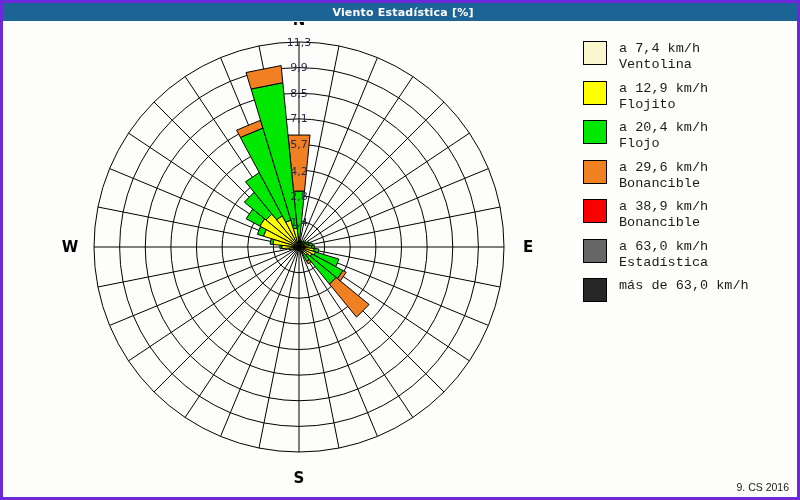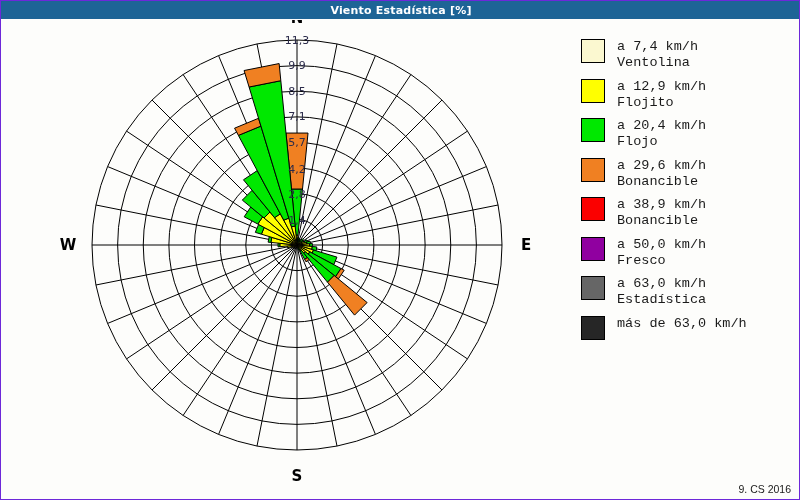--- a/index.html
+++ b/index.html
@@ -9,21 +9,21 @@
   }
   body {
     font-family: "DejaVu Sans", sans-serif;
   }
   #app {
     position: relative;
     width: 800px;
     height: 500px;
     box-sizing: border-box;
     background: #fdfdfb;
-    border: 1px solid #6d28d9;
+    border: 3px solid #6d28d9;
     overflow: hidden;
   }
   #titlebar {
     position: absolute;
     left: 0; top: 0;
     width: 800px;
     height: 18px;
     background: #1d6496;
     color: #ffffff;
     font-size: 11px;
@@ -255,24 +255,20 @@
       </div>
       <div class="legend-row">
         <div class="legend-swatch" style="background: rgb(240, 128, 34);"></div>
         <div class="legend-text"><span>a 29,6 km/h</span><span class="l2">Bonancible</span></div>
       </div>
       <div class="legend-row">
         <div class="legend-swatch" style="background: rgb(251, 0, 0);"></div>
         <div class="legend-text"><span>a 38,9 km/h</span><span class="l2">Bonancible</span></div>
       </div>
       <div class="legend-row">
-        <div class="legend-swatch" style="background: rgb(144, 0, 160);"></div>
-        <div class="legend-text"><span>a 50,0 km/h</span><span class="l2">Fresco</span></div>
-      </div>
-      <div class="legend-row">
         <div class="legend-swatch" style="background: rgb(102, 102, 102);"></div>
         <div class="legend-text"><span>a 63,0 km/h</span><span class="l2">Estadística</span></div>
       </div>
       <div class="legend-row">
         <div class="legend-swatch" style="background: rgb(38, 38, 38);"></div>
         <div class="legend-text"><span>más de 63,0 km/h</span></div>
       </div>
     </div>
 
   <div id="footer">9. CS 2016</div>

